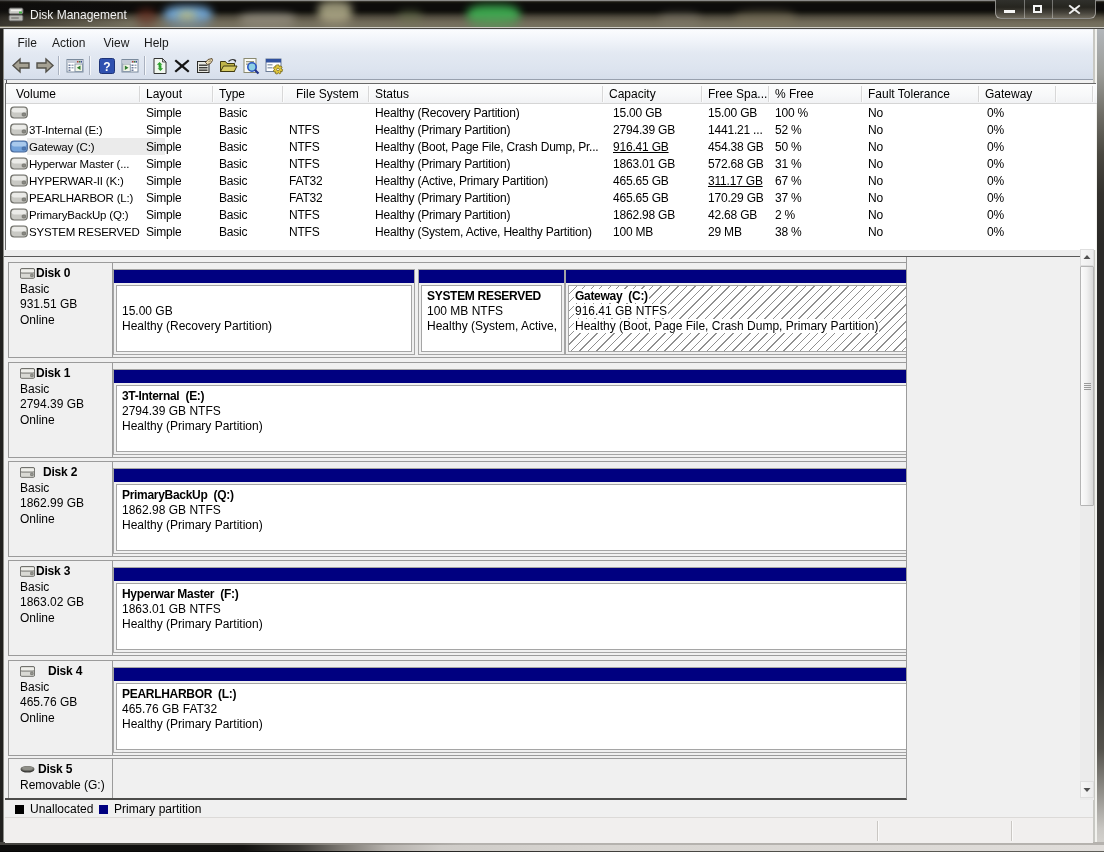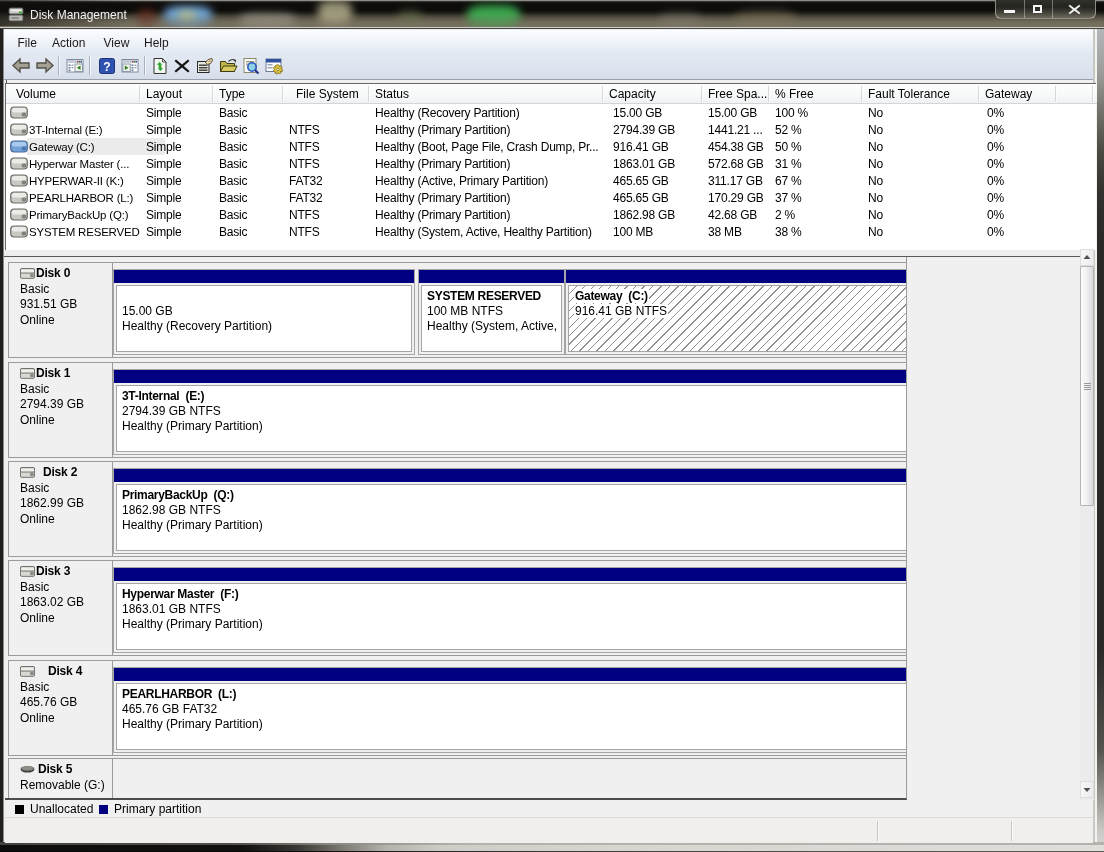--- a/index.html
+++ b/index.html
@@ -271,21 +271,21 @@
       <svg style="position:absolute;left:4px;top:2px" width="18" height="13" viewBox="0 0 18 13">
         <rect x="0.7" y="1" width="16.6" height="11" rx="3.4" fill="#73a2da" stroke="#49699a" stroke-width="1.2"></rect>
         <rect x="1.8" y="2" width="14.4" height="4.6" rx="2.3" fill="#a9c9ec"></rect>
         <rect x="12.2" y="7" width="3.4" height="3" rx="0.8" fill="#4a7ab8" stroke="#49699a" stroke-width="0.8"></rect>
       </svg>
       <div class="lcell" style="left:23px;font-size:11.5px;letter-spacing:-0.2px;top:2.5px;">Gateway (C:)</div>
       <div class="lcell" style="left:140px;">Simple</div>
       <div class="lcell" style="left:213px;">Basic</div>
       <div class="lcell" style="left:283px;">NTFS</div>
       <div class="lcell" style="left:369px;">Healthy (Boot, Page File, Crash Dump, Pr...</div>
-      <div class="lcell" style="left:607px;">916.41 GB</div>
+      <div class="lcell" style="left:607px;text-decoration:underline;">916.41 GB</div>
       <div class="lcell" style="left:702px;">454.38 GB</div>
       <div class="lcell" style="left:769px;">50 %</div>
       <div class="lcell" style="left:862px;">No</div>
       <div class="lcell" style="left:981px;">0%</div>
     </div>
     <div class="lrow" style="top:71px">
       <svg style="position:absolute;left:4px;top:2px" width="18" height="13" viewBox="0 0 18 13">
         <rect x="0.7" y="1" width="16.6" height="11" rx="3.4" fill="#c9c9c4" stroke="#6e6e68" stroke-width="1.2"></rect>
         <rect x="1.8" y="2" width="14.4" height="4.6" rx="2.3" fill="#ebebe8"></rect>
         <rect x="12.2" y="7" width="3.4" height="3" rx="0.8" fill="#8a8a84" stroke="#6e6e68" stroke-width="0.8"></rect>
@@ -306,21 +306,21 @@
         <rect x="0.7" y="1" width="16.6" height="11" rx="3.4" fill="#c9c9c4" stroke="#6e6e68" stroke-width="1.2"></rect>
         <rect x="1.8" y="2" width="14.4" height="4.6" rx="2.3" fill="#ebebe8"></rect>
         <rect x="12.2" y="7" width="3.4" height="3" rx="0.8" fill="#8a8a84" stroke="#6e6e68" stroke-width="0.8"></rect>
       </svg>
       <div class="lcell" style="left:23px;font-size:11.5px;letter-spacing:-0.2px;top:2.5px;">HYPERWAR-II (K:)</div>
       <div class="lcell" style="left:140px;">Simple</div>
       <div class="lcell" style="left:213px;">Basic</div>
       <div class="lcell" style="left:283px;">FAT32</div>
       <div class="lcell" style="left:369px;">Healthy (Active, Primary Partition)</div>
       <div class="lcell" style="left:607px;">465.65 GB</div>
-      <div class="lcell" style="left:702px;">311.17 GB</div>
+      <div class="lcell" style="left:702px;text-decoration:underline;">311.17 GB</div>
       <div class="lcell" style="left:769px;">67 %</div>
       <div class="lcell" style="left:862px;">No</div>
       <div class="lcell" style="left:981px;">0%</div>
     </div>
     <div class="lrow" style="top:105px">
       <svg style="position:absolute;left:4px;top:2px" width="18" height="13" viewBox="0 0 18 13">
         <rect x="0.7" y="1" width="16.6" height="11" rx="3.4" fill="#c9c9c4" stroke="#6e6e68" stroke-width="1.2"></rect>
         <rect x="1.8" y="2" width="14.4" height="4.6" rx="2.3" fill="#ebebe8"></rect>
         <rect x="12.2" y="7" width="3.4" height="3" rx="0.8" fill="#8a8a84" stroke="#6e6e68" stroke-width="0.8"></rect>
       </svg>
@@ -357,21 +357,21 @@
         <rect x="0.7" y="1" width="16.6" height="11" rx="3.4" fill="#c9c9c4" stroke="#6e6e68" stroke-width="1.2"></rect>
         <rect x="1.8" y="2" width="14.4" height="4.6" rx="2.3" fill="#ebebe8"></rect>
         <rect x="12.2" y="7" width="3.4" height="3" rx="0.8" fill="#8a8a84" stroke="#6e6e68" stroke-width="0.8"></rect>
       </svg>
       <div class="lcell" style="left:23px;font-size:11.5px;letter-spacing:-0.2px;top:2.5px;">SYSTEM RESERVED</div>
       <div class="lcell" style="left:140px;">Simple</div>
       <div class="lcell" style="left:213px;">Basic</div>
       <div class="lcell" style="left:283px;">NTFS</div>
       <div class="lcell" style="left:369px;">Healthy (System, Active, Healthy Partition)</div>
       <div class="lcell" style="left:607px;">100 MB</div>
-      <div class="lcell" style="left:702px;">38 MB</div>
+      <div class="lcell" style="left:702px;">29 MB</div>
       <div class="lcell" style="left:769px;">38 %</div>
       <div class="lcell" style="left:862px;">No</div>
       <div class="lcell" style="left:981px;">0%</div>
     </div>
   </div>
 
 <div class="abs" id="splitter"></div>
 
 <div class="abs" id="lowerpane">
     <div class="diskrow" style="top:5px">
@@ -385,21 +385,21 @@
       <div class="part" style="left:104px;width:302px">
         <div class="pbar"></div>
         <div class="pbody"><span class="pname"></span><br>15.00 GB<br>Healthy (Recovery Partition)</div>
       </div>
       <div class="part" style="left:409px;width:147px">
         <div class="pbar"></div>
         <div class="pbody"><span class="pname">SYSTEM RESERVED</span><br>100 MB NTFS<br>Healthy (System, Active,</div>
       </div>
       <div class="part" style="left:556px;width:438px">
         <div class="pbar"></div>
-        <div class="pbody hatch"><span class="pname">Gateway&nbsp; (C:)</span><br><span>916.41 GB NTFS</span><br></div>
+        <div class="pbody hatch"><span class="pname">Gateway&nbsp; (C:)</span><br><span>916.41 GB NTFS</span><br><span>Healthy (Boot, Page File, Crash Dump, Primary Partition)</span></div>
       </div>
     </div>
     <div class="diskrow" style="top:105px">
       <div class="dlabel">
         <div class="dtxt"><span class="dname"><svg width="15" height="11" viewBox="0 0 17 12" style="vertical-align:-1.5px">
               <rect x="0.5" y="0.5" width="16" height="11" rx="1.5" fill="#d9d9d4" stroke="#63635e"></rect>
               <rect x="0.5" y="0.5" width="16" height="5" rx="1.5" fill="#eeeeea" stroke="#63635e"></rect>
               <rect x="12" y="6.8" width="3" height="2.8" rx="0.5" fill="#9a9a94" stroke="#63635e" stroke-width="0.7"></rect>
             </svg><b style="margin-left:1px">Disk 1</b></span><br>Basic<br>2794.39 GB<br>Online</div>
       </div>

